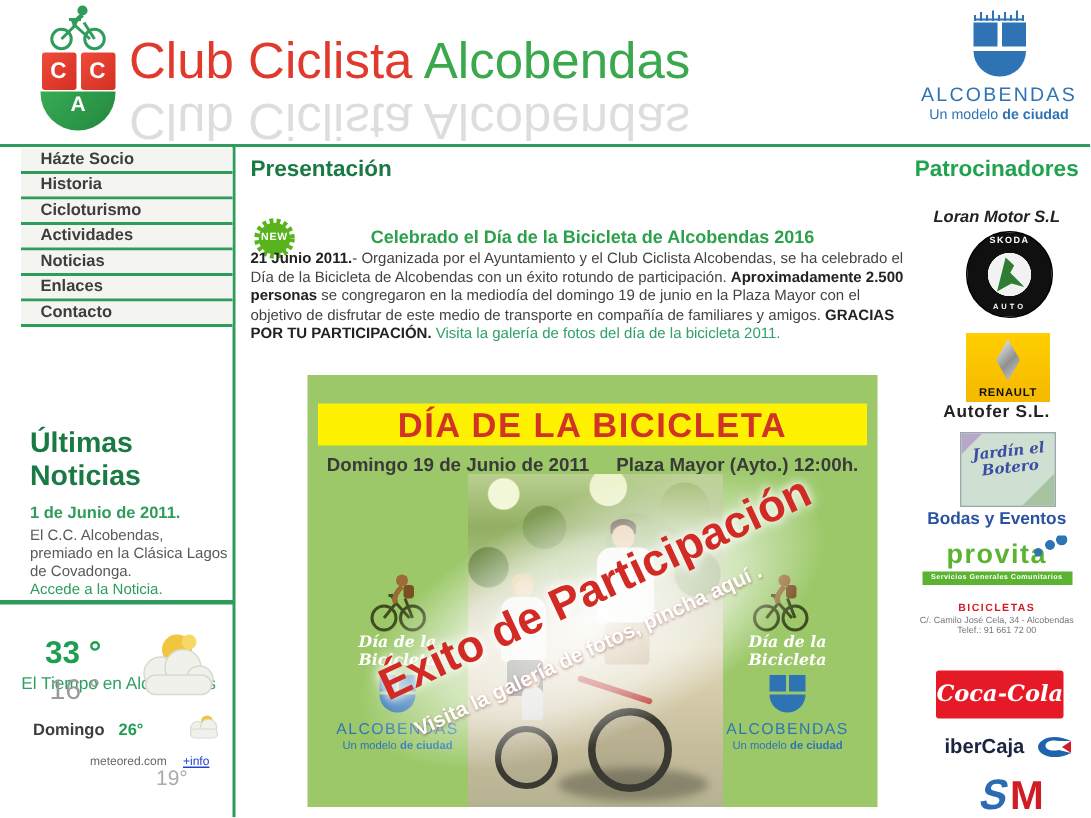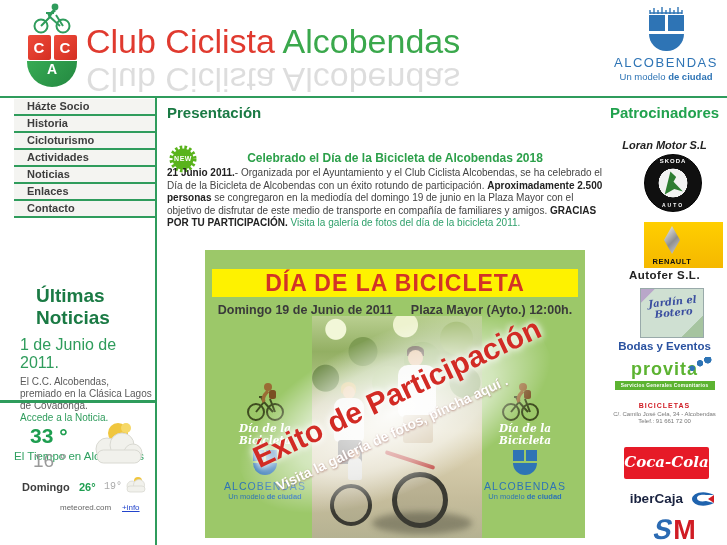--- a/index.html
+++ b/index.html
@@ -34,35 +34,35 @@
   .hline{position:absolute;left:0;top:96px;width:727px;height:2px;background:#2f9c5c;}
   .vline{position:absolute;left:155px;top:96px;width:2px;height:449px;background:#2f9c5c;}
 
   
   .menu{position:absolute;left:14px;top:99px;width:141px;}
   .menu-item{height:15px;line-height:15px;border-bottom:2px solid #2f9c5c;background:#f4f4f1;
              font-size:11px;font-weight:bold;color:#3d3d3d;padding-left:13px;cursor:pointer;}
 
   
   .news{position:absolute;left:20px;top:285px;width:132px;}
-  .news-h{font-size:19px;font-weight:bold;color:#1a7a44;margin-left:16px;}
-  .news-date{font-size:16px;font-weight:normal;color:#2f9c5c;margin-top:7px;}
+  .news-h{font-size:19px;font-weight:bold;color:#1a7a44;}
+  .news-date{font-size:11px;font-weight:bold;color:#2f9c5c;margin-top:7px;}
   .news-body{font-size:10px;color:#5a5a5a;margin-top:4px;line-height:12px;}
   .news-link{font-size:10px;color:#2f9c5c;cursor:pointer;}
 
   .hline2{position:absolute;left:0;top:400px;width:156px;height:3px;background:#2f9c5c;}
 
   
   .weather-h{position:absolute;left:6px;top:410px;width:146px;text-align:center;color:#2fa060;font-size:11.5px;margin-top:40px;}
   .w-high{position:absolute;left:30px;top:424px;font-size:21px;font-weight:bold;color:#1e9e50;}
   .w-low{position:absolute;left:33px;top:450px;font-size:19px;color:#9a9a9a;}
   .w-cloud{position:absolute;left:88px;top:420px;}
   .w-day{position:absolute;left:22px;top:481px;font-size:11px;font-weight:bold;color:#3d3d3d;}
   .w-fhigh{position:absolute;left:79px;top:481px;font-size:11px;font-weight:bold;color:#1e9e50;}
-  .w-flow{position:absolute;left:104px;top:481px;font-size:10px;color:#aaa;font-family:Liberation Mono, monospace;}
+  .w-flow{position:absolute;left:104px;top:510px;font-size:14px;color:#aaa;}
   .w-cloud-sm{position:absolute;left:124px;top:476px;}
   .w-src{position:absolute;left:60px;top:503px;font-size:8px;color:#666;}
   .w-info{position:absolute;left:122px;top:503px;font-size:8px;color:#2244cc;text-decoration:underline;cursor:pointer;}
 
   
   .sec-title{position:absolute;left:167px;top:104px;font-size:15px;font-weight:bold;color:#1a7a44;}
   .sponsors-title{position:absolute;left:602px;top:104px;width:125px;text-align:center;
                   font-size:15px;font-weight:bold;color:#21a24e;}
   .new-badge{position:absolute;left:169px;top:145px;width:28px;height:28px;}
   .new-badge .txt{position:absolute;left:0;top:10px;width:28px;text-align:center;color:#fff;
@@ -136,21 +136,21 @@
 
   
   .sp{position:absolute;text-align:center;cursor:pointer;}
   .loran-name{left:602px;top:139px;width:125px;font-size:11px;font-weight:bold;font-style:italic;color:#222;}
   .skoda{left:644px;top:154px;width:56px;height:56px;border-radius:50%;
          background:radial-gradient(circle,#f2f2f2 0 36%,#101010 37%);border:1px solid #000;}
   .skoda .wing{position:absolute;left:15px;top:13px;width:26px;height:30px;background:#2e7d32;
          clip-path:polygon(18% 88%,40% 12%,62% 30%,52% 46%,88% 78%,55% 70%);}
   .skoda .s-top{position:absolute;left:0;top:3px;width:56px;font-size:6px;font-weight:bold;color:#fff;letter-spacing:1px;}
   .skoda .s-bot{position:absolute;left:0;bottom:3px;width:56px;font-size:5px;font-weight:bold;color:#fff;letter-spacing:2px;}
-  .renault{left:644px;top:222px;width:79px;height:46px;background:linear-gradient(180deg,#ffcf00,#f5b800);}
+  .renault{left:644px;top:222px;width:56px;height:46px;background:linear-gradient(180deg,#ffcf00,#f5b800);}
   .renault .dia{position:absolute;left:20px;top:4px;width:16px;height:28px;
          background:linear-gradient(135deg,#fafafa,#8f8f8f 55%,#d8d8d8);
          clip-path:polygon(50% 0,100% 50%,50% 100%,0 50%);}
   .renault .brand{position:absolute;left:0;bottom:2px;width:56px;font-size:7.5px;font-weight:bold;color:#111;letter-spacing:.5px;}
   .autofer{left:602px;top:269px;width:125px;font-size:11.5px;font-weight:bold;color:#222;letter-spacing:.5px;}
   .jardin{left:640px;top:288px;width:64px;height:50px;
           background:linear-gradient(135deg,#b9a7c9 0 12%,#cfe0d2 13% 80%,#a6c4a0 81%);
           border:1px solid #9aa;box-sizing:border-box;}
   .jardin .jt{position:absolute;left:0;top:7px;width:64px;color:#3b4fa0;font-family:"DejaVu Serif",serif;
           font-style:italic;font-weight:bold;font-size:10px;line-height:11px;transform:rotate(-6deg);}
@@ -275,21 +275,21 @@
   <div class="sponsors-title">Patrocinadores</div>
 
   <div class="new-badge">
     <svg width="28" height="28" viewBox="0 0 28 28">
       <circle cx="14" cy="14" r="11" fill="none" stroke="#59b31c" stroke-width="5" stroke-dasharray="2.4 2"></circle>
       <circle cx="14" cy="14" r="10.5" fill="#59b31c"></circle>
     </svg>
     <div class="txt">NEW</div>
   </div>
 
-  <div class="article-title">Celebrado el Día de la Bicicleta de Alcobendas 2018</div>
+  <div class="article-title">Celebrado el Día de la Bicicleta de Alcobendas 2016</div>
 
   <div class="para">
     <b>21 Junio 2011.</b><span>- Organizada por el Ayuntamiento y el Club Ciclista Alcobendas, se ha celebrado el Día de la Bicicleta de Alcobendas con un éxito rotundo de participación. </span><b>Aproximadamente 2.500 personas</b><span> se congregaron en la mediodía del domingo 19 de junio en la Plaza Mayor con el objetivo de disfrutar de este medio de transporte en compañía de familiares y amigos. </span><b>GRACIAS POR TU PARTICIPACIÓN.</b><span class="plink"> Visita la galería de fotos del día de la bicicleta 2011.</span>
   </div>
 
   <div class="poster">
     <div class="banner">DÍA DE LA BICICLETA</div>
     <div class="p-sub">
       <span>Domingo 19 de Junio de 2011</span><span>Plaza Mayor (Ayto.) 12:00h.</span>
     </div>

